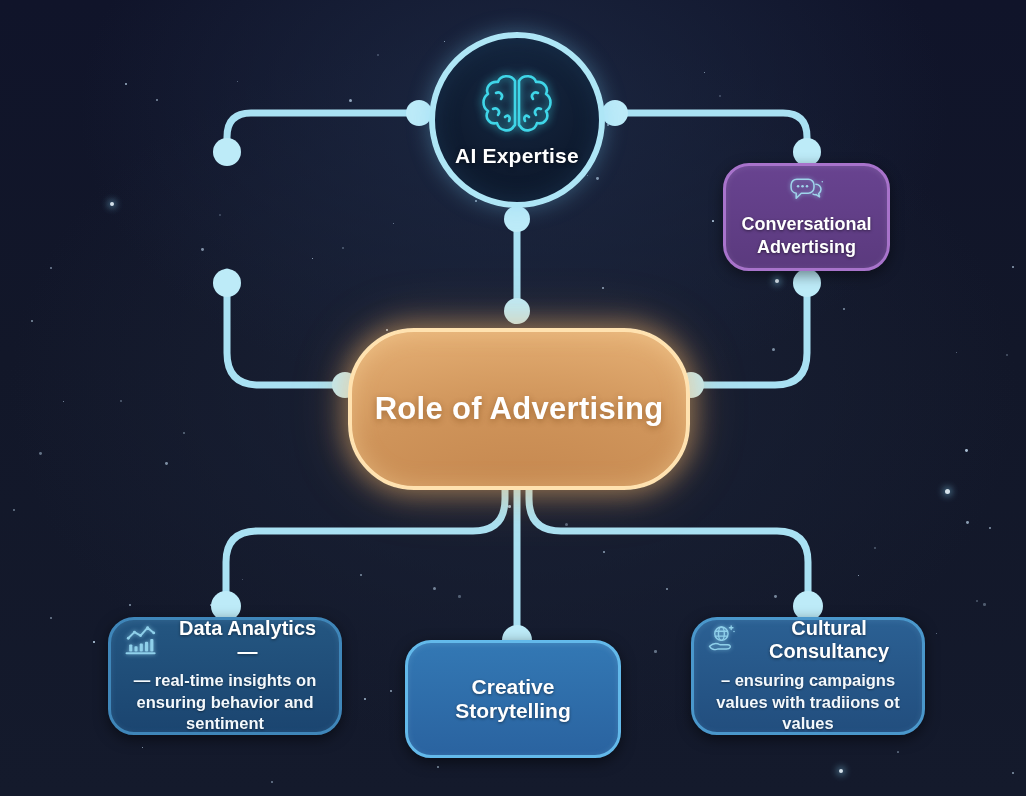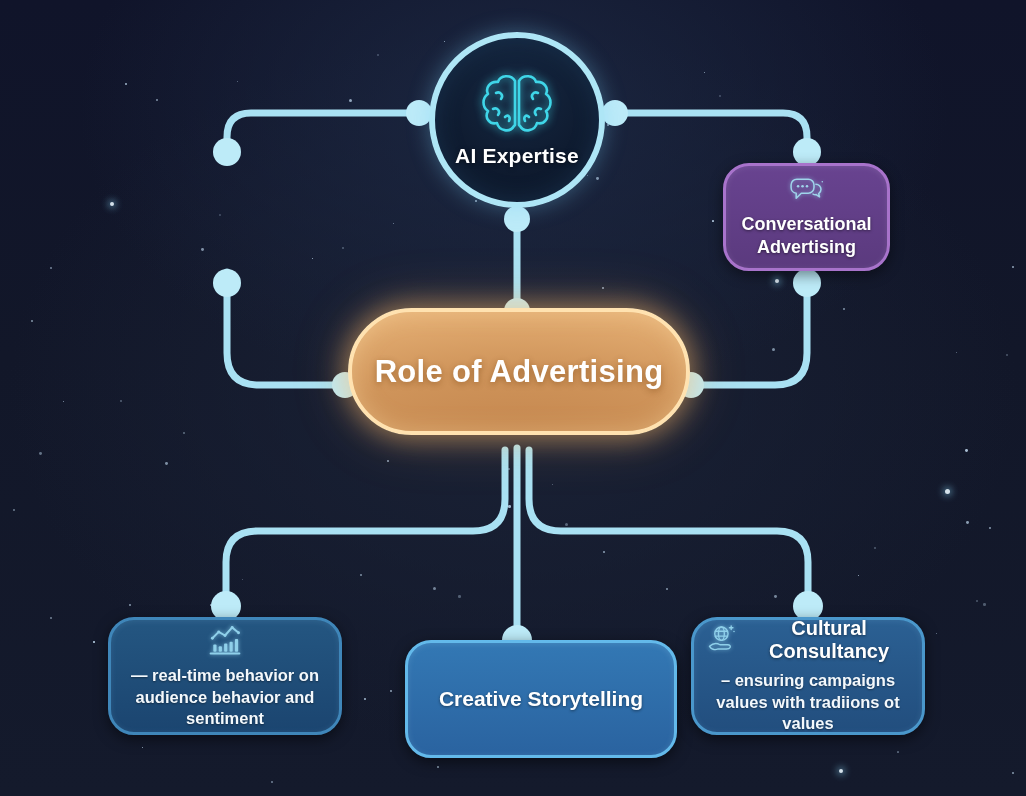--- a/index.html
+++ b/index.html
@@ -32,35 +32,35 @@
     background:linear-gradient(180deg,#684390 0%, #5b3a7e 100%);
     border:3px solid #a873cb;
     box-shadow:0 4px 14px rgba(0,0,0,.45), inset 0 1px 6px rgba(255,255,255,.10);
   }
   .purple-box.left{left:143px;top:163px;}
   .purple-box.right{left:723px;top:163px;}
   .purple-box .label{font-size:18px;font-weight:700;line-height:1.25;text-shadow:0 1px 3px rgba(0,0,0,.5);}
   .softglow{filter:drop-shadow(0 0 2px rgba(150,215,240,.7));}
 
   .pill{
-    left:348px;top:308px;width:342px;height:127px;border-radius:66px;
+    left:348px;top:328px;width:342px;height:162px;border-radius:66px;
     background:radial-gradient(ellipse 130% 150% at 50% 115%, #c3854d 0%, #cf945a 45%, #e7b277 85%, #efc18a 100%);
     border:4px solid #ffe2b0;
     box-shadow:0 0 26px 5px rgba(255,190,110,.45), 0 0 60px rgba(255,170,80,.22), inset 0 0 22px rgba(255,226,170,.35);
   }
   .pill .label{font-size:31px;font-weight:700;letter-spacing:.3px;text-shadow:0 2px 6px rgba(110,60,10,.45);}
 
   .bbox{border-radius:26px;padding:12px 12px;gap:7px;justify-content:center;}
   .bbox .hrow{display:flex;align-items:center;justify-content:center;gap:10px;}
   .bbox .title{font-size:20px;font-weight:700;text-shadow:0 1px 3px rgba(0,0,0,.45);}
   .bbox .desc{font-size:16.5px;font-weight:700;line-height:1.32;color:#f3f8fc;text-shadow:0 1px 2px rgba(0,0,0,.4);}
   .bbox.b1{left:108px;top:617px;width:234px;height:118px;
     background:linear-gradient(180deg,#245681 0%, #1b4570 100%);
     border:3px solid #3f86b9;box-shadow:0 4px 14px rgba(0,0,0,.5), inset 0 1px 6px rgba(160,220,255,.12);}
-  .bbox.b2{left:405px;top:640px;width:272px;height:118px;
+  .bbox.b2{left:405px;top:640px;width:216px;height:118px;
     background:linear-gradient(180deg,#3378b4 0%, #2a63a0 100%);
     border:3.5px solid #63b9ea;box-shadow:0 4px 14px rgba(0,0,0,.5), inset 0 1px 6px rgba(190,235,255,.15);}
   .bbox.b3{left:691px;top:617px;width:234px;height:118px;
     background:linear-gradient(180deg,#2b6093 0%, #224e7e 100%);
     border:3px solid #4a97cb;box-shadow:0 4px 14px rgba(0,0,0,.5), inset 0 1px 6px rgba(160,220,255,.12);}
 </style>
 </head>
 <body>
 
 <div class="stage">
@@ -235,22 +235,23 @@
           <rect x="19" y="24" width="3.6" height="9" rx="1"></rect>
           <rect x="25" y="22" width="3.6" height="11" rx="1"></rect>
           <rect x="31" y="19" width="3.6" height="14" rx="1"></rect>
           <circle cx="6" cy="18" r="1.6"></circle>
             <circle cx="13" cy="11" r="1.6"></circle>
             <circle cx="20" cy="15" r="1.6"></circle>
             <circle cx="28" cy="6" r="1.6"></circle>
             <circle cx="35" cy="12" r="1.6"></circle>
         </g>
       </svg>
+      <div class="title">Data Analytics —</div>
     </div>
-    <div class="desc">— real-time behavior on audience behavior and sentiment</div>
+    <div class="desc">— real-time insights on ensuring behavior and sentiment</div>
   </div>
 
   <div class="node bbox b2">
     <div class="title" style="font-size:21px">Creative Storytelling</div>
   </div>
 
   <div class="node bbox b3">
     <div class="hrow">
       <svg class="softglow" width="40" height="40" viewBox="0 0 46 46">
         <g fill="none" stroke="#8fd0ea" stroke-width="2" stroke-linecap="round" stroke-linejoin="round">

